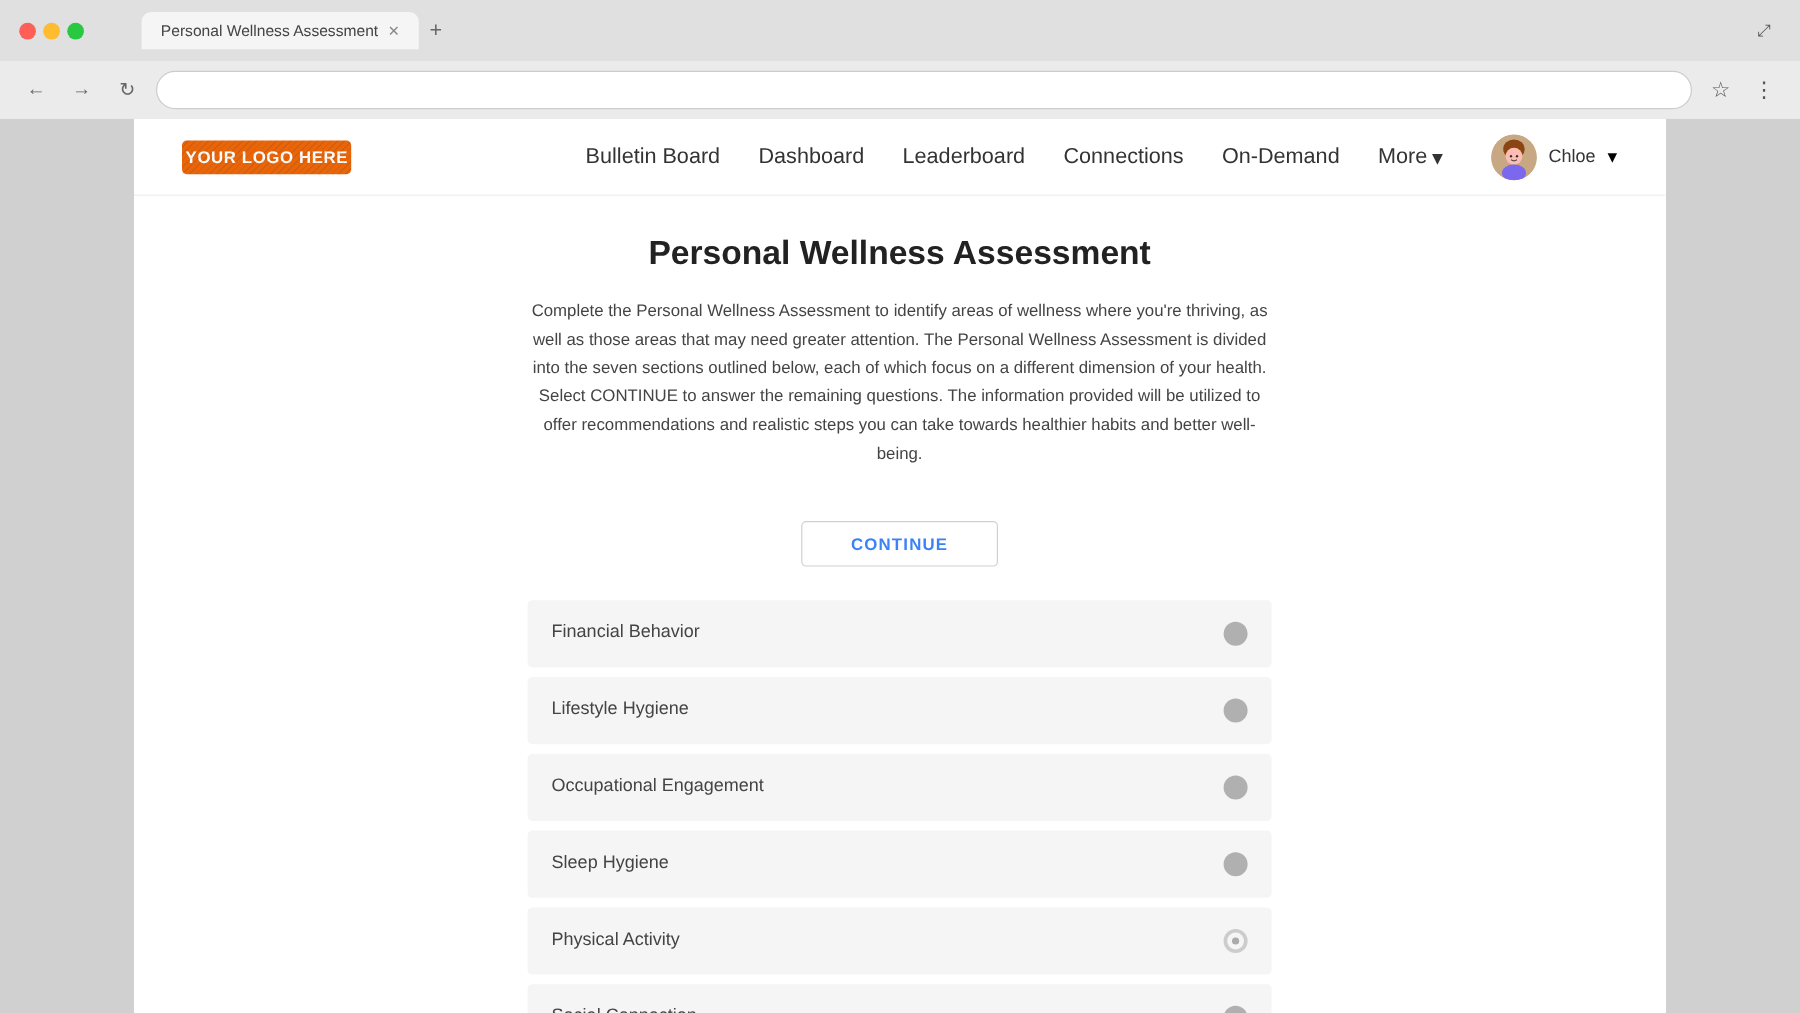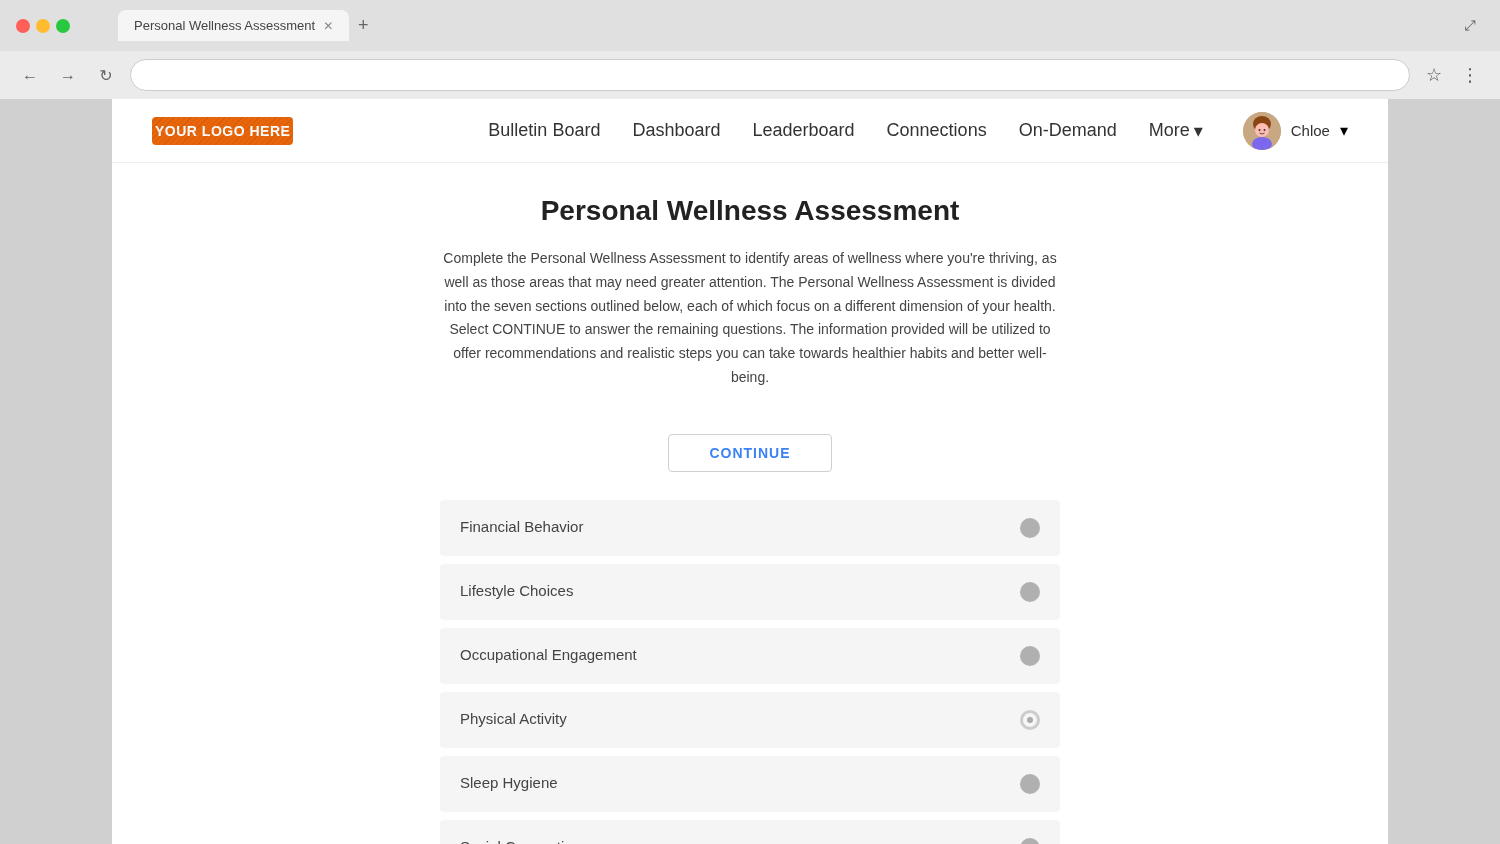--- a/index.html
+++ b/index.html
@@ -387,40 +387,40 @@
     </div>
 
     <div class="section-list">
 
       <div class="section-item">
         <span class="section-label">Financial Behavior</span>
         <div class="section-indicator"></div>
       </div>
 
       <div class="section-item">
-        <span class="section-label">Lifestyle Choices</span>
+        <span class="section-label">Lifestyle Hygiene</span>
         <div class="section-indicator"></div>
       </div>
 
       <div class="section-item">
         <span class="section-label">Occupational Engagement</span>
         <div class="section-indicator"></div>
       </div>
 
       <div class="section-item">
+        <span class="section-label">Sleep Hygiene</span>
+        <div class="section-indicator"></div>
+      </div>
+
+      <div class="section-item">
         <span class="section-label">Physical Activity</span>
         <div class="section-indicator section-indicator-active"></div>
       </div>
 
       <div class="section-item">
-        <span class="section-label">Sleep Hygiene</span>
-        <div class="section-indicator"></div>
-      </div>
-
-      <div class="section-item">
         <span class="section-label">Social Connection</span>
         <div class="section-indicator"></div>
       </div>
 
     </div>
   </div>
 
 </div>
 
 </body></html>

